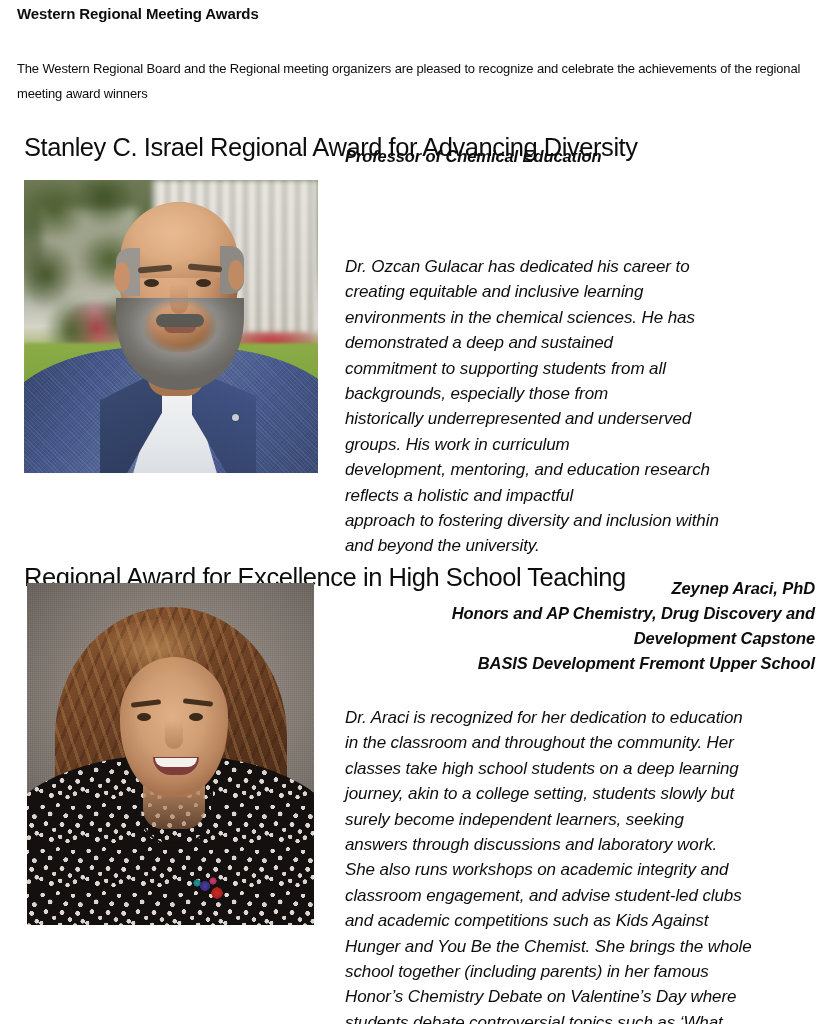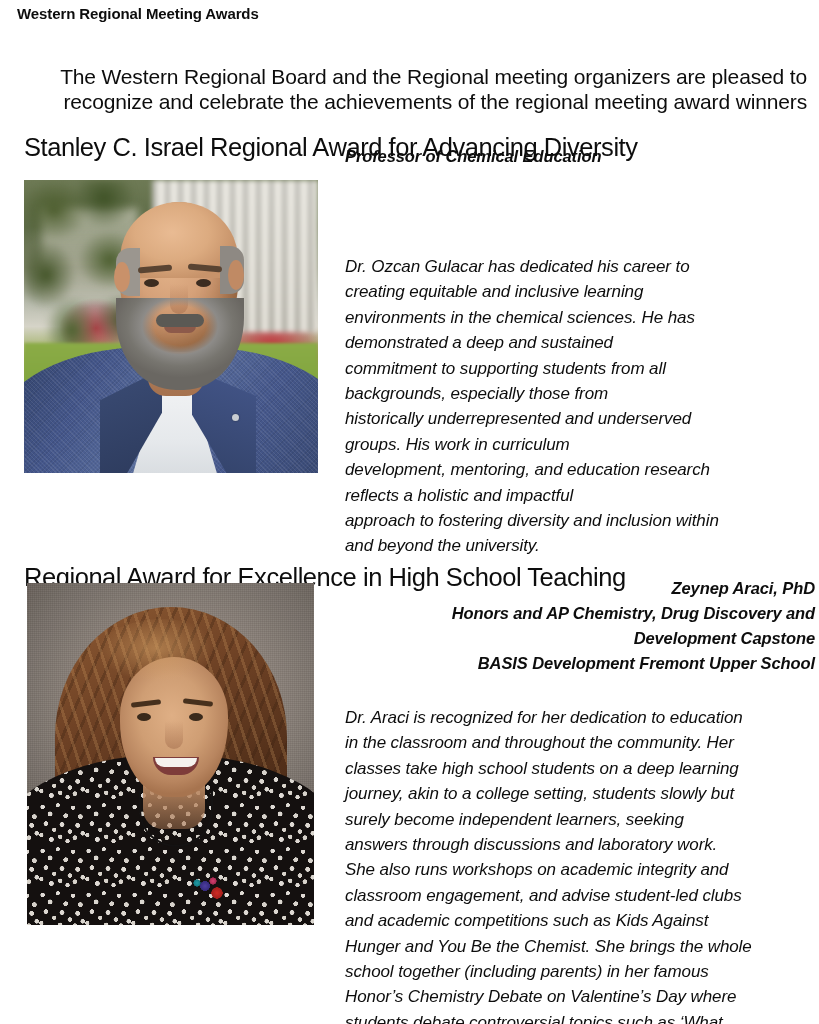--- a/index.html
+++ b/index.html
@@ -31,25 +31,24 @@
     font-size: 15px;
     font-weight: 700;
     letter-spacing: -0.1px;
     line-height: 1.25;
   }
   .intro {
     position: absolute;
     left: 17px;
     top: 43px;
     width: 790px;
-    font-size: 21px;
+    font-size: 13px;
     font-weight: 400;
     line-height: 25px;
     letter-spacing: -0.15px;
-    text-align: right;
   }
 
   
   .award-heading {
     position: absolute;
     left: 24px;
     font-size: 25.5px;
     font-weight: 400;
     letter-spacing: -0.45px;
     line-height: 1.15;

